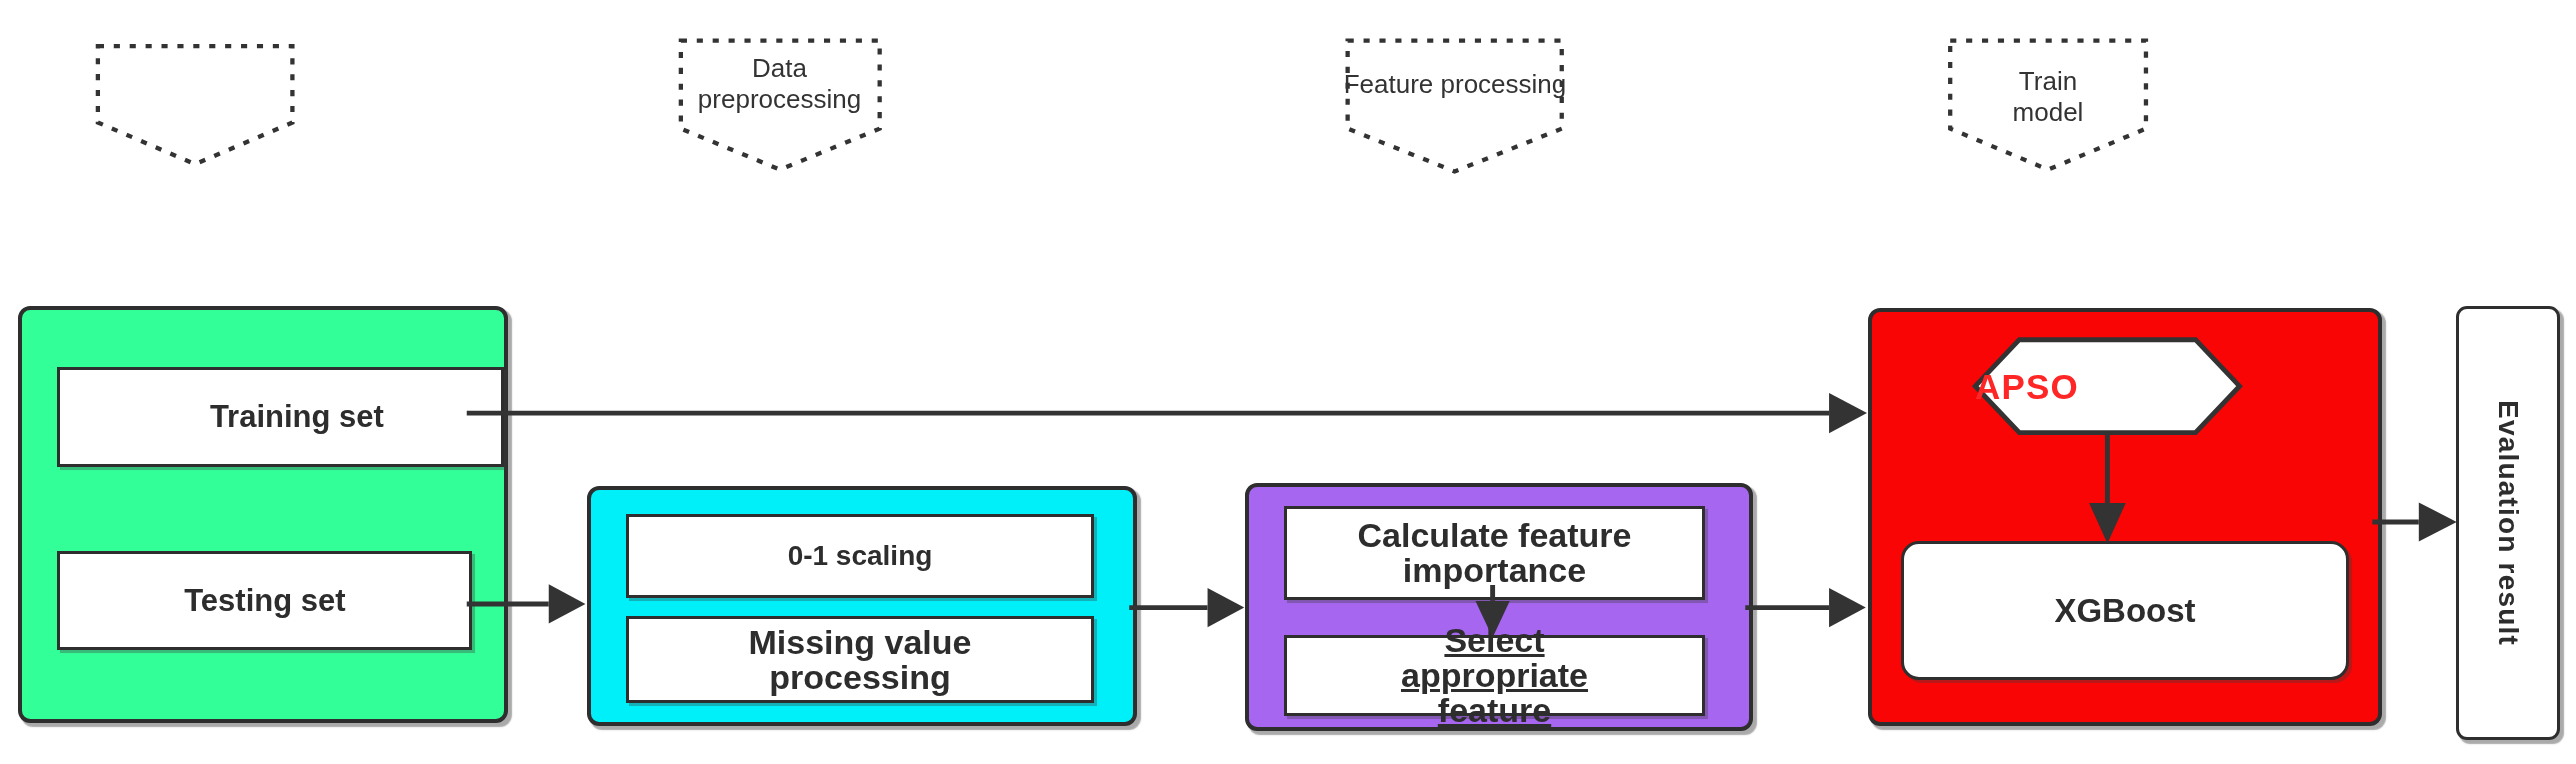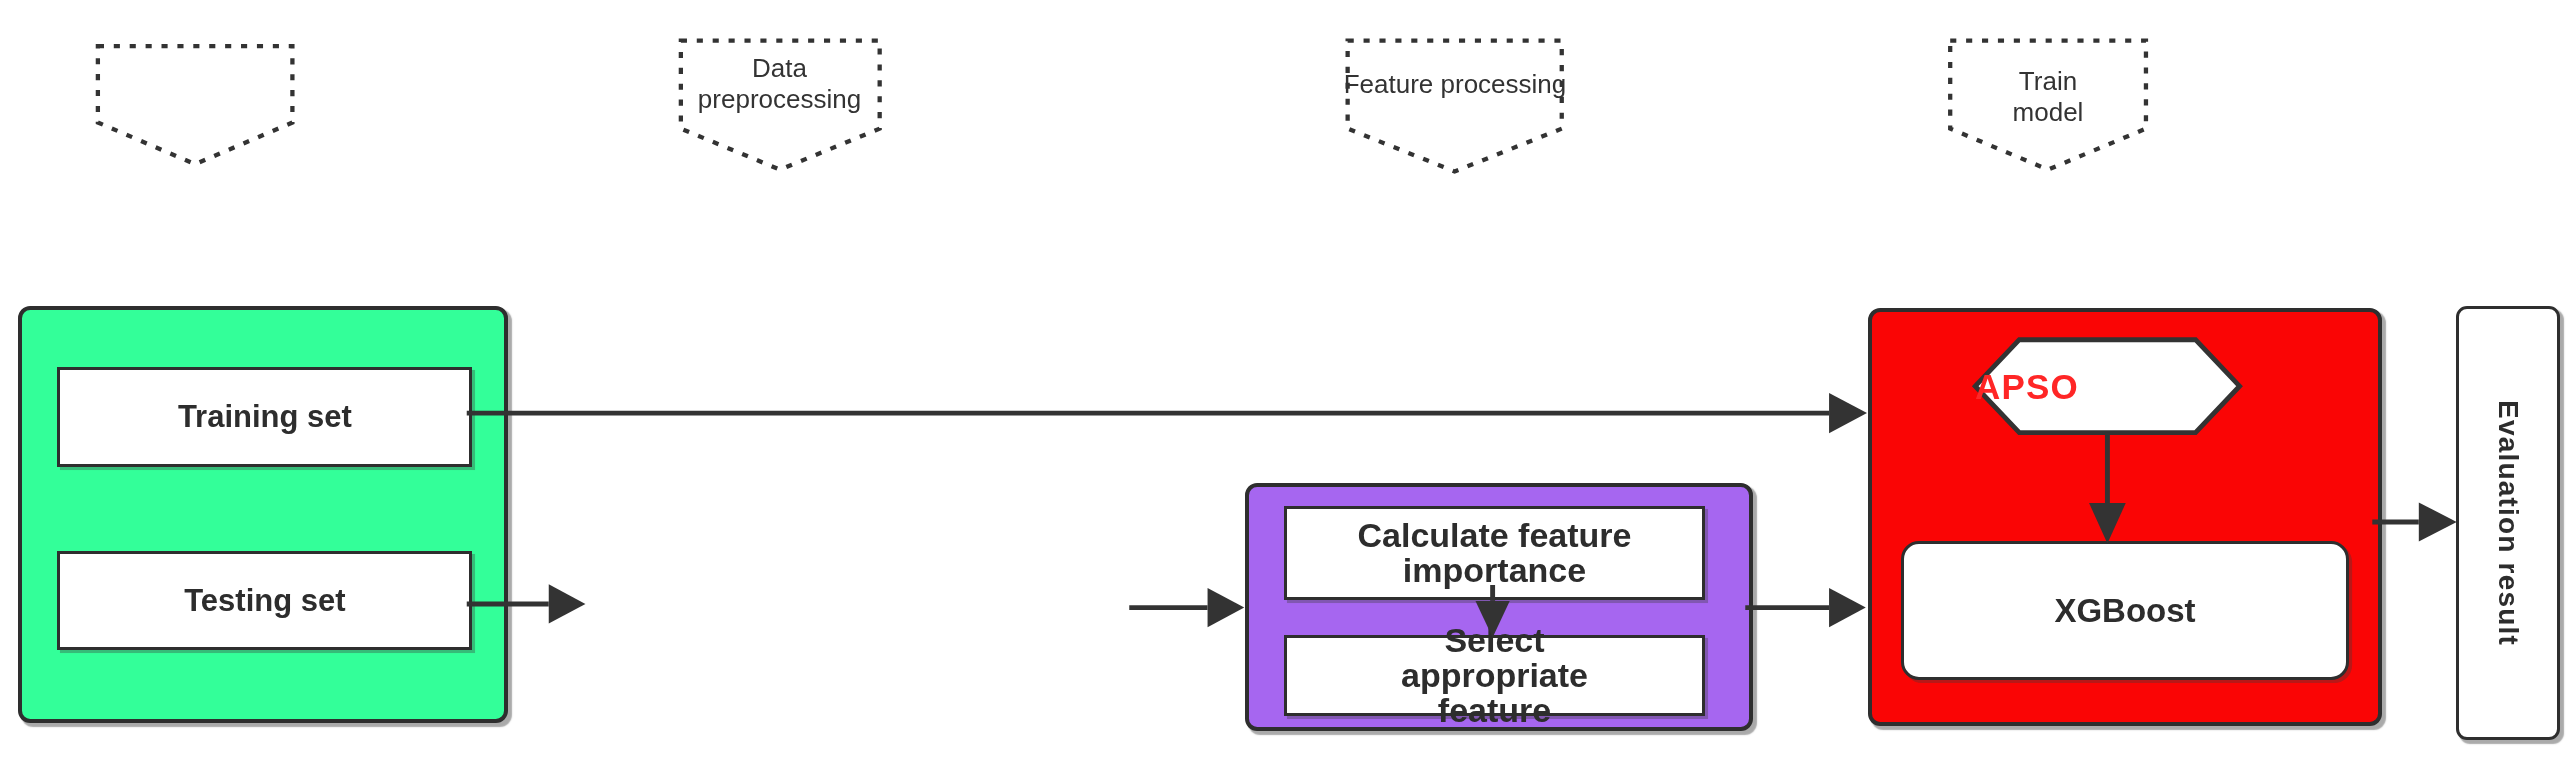--- a/index.html
+++ b/index.html
@@ -52,34 +52,42 @@
   .w520{max-width:318px;}
   .w460{max-width:281px;}
   .nowrap{white-space:nowrap;}
 </style>
 </head>
 <body>
 
 <div id="canvas">
 
   <div class="group" style="left: 18.4px; top: 306px; width: 482px; height: 409px; background: rgb(51, 255, 153);">
-    <div class="node fs50" style="left:35px;top:57px;width:409px;height:94px;">
+    <div class="node fs50" style="left:35px;top:57px;width:409px;height:94px;padding-left:32px;">
       <span class="wrap">Training set</span>
     </div>
     <div class="node fs50" style="left:35px;top:241px;width:409px;height:93px;justify-content:center;">
       <span class="wrap">Testing set</span>
     </div>
   </div>
 
+  <div class="group" style="left: 587px; top: 486px; width: 542px; height: 232px; background: rgb(0, 240, 250);">
+    <div class="node fs46" style="left:35px;top:24px;width:462px;height:78px;">
+      <span class="wrap">0-1 scaling</span>
+    </div>
+    <div class="node fs44" style="left:35px;top:126px;width:462px;height:81px;">
+      <span class="wrap w520">Missing value processing</span>
+    </div>
+  </div>
 
   <div class="group" style="left: 1245px; top: 483px; width: 500px; height: 240px; background: rgb(166, 102, 240);">
     <div class="node fs44" style="left:35px;top:19px;width:415px;height:88px;">
       <span class="wrap w460">Calculate feature importance</span>
     </div>
-    <div class="node fs44" style="left:35px;top:148px;width:415px;height:75px;">
+    <div class="node fs44" style="left:35px;top:148px;width:415px;height:75px;text-decoration:underline;">
       <span class="wrap w460">Select appropriate feature</span>
     </div>
   </div>
 
   <div class="group" style="left: 1868px; top: 308px; width: 506px; height: 410px; background: rgb(250, 5, 5);">
     <div class="node fs54" style="left:29px;top:229px;width:442px;height:133px;">
       <span class="wrap">XGBoost</span>
     </div>
   </div>
 

